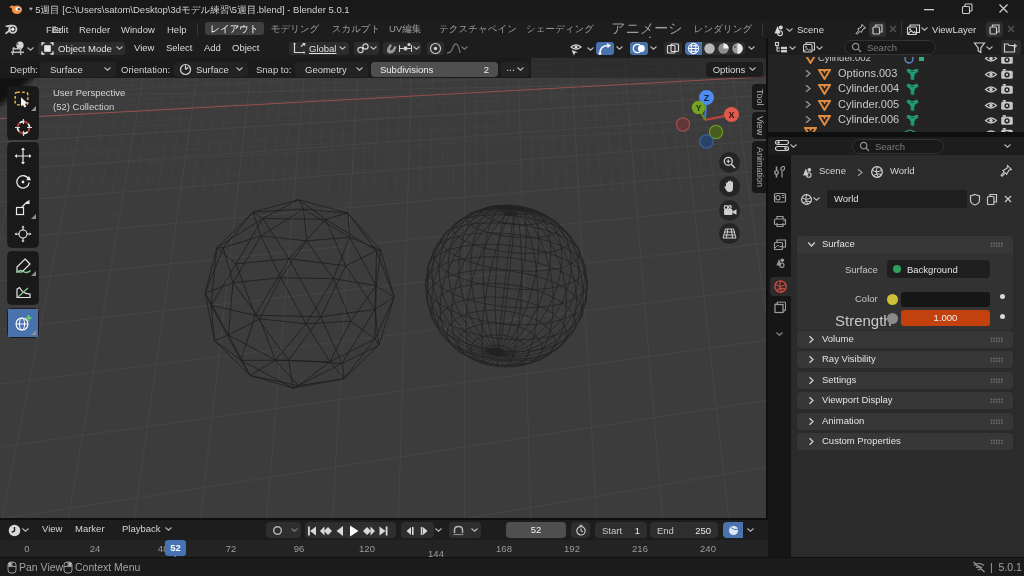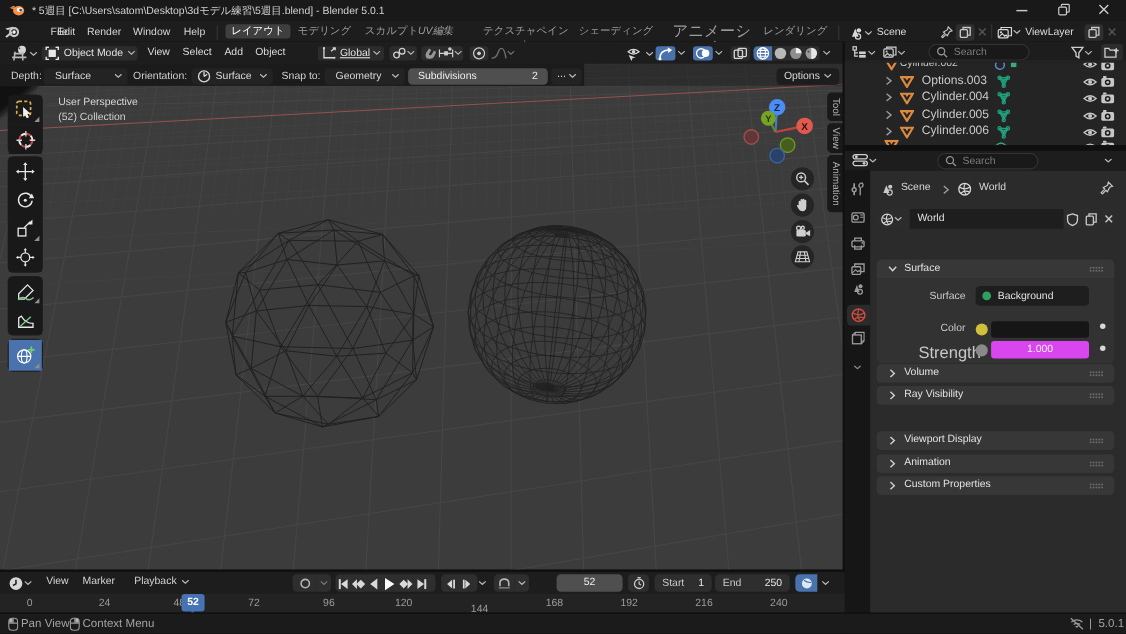--- a/index.html
+++ b/index.html
@@ -41,21 +41,21 @@
       <div class="abs" style="left:26px;top:5px;font-size:9.5px;color:#d5d5d5;font-weight:400;letter-spacing:0px;white-space:nowrap;padding-left:20px;">File</div>
       <div class="abs" style="left:52px;top:5px;font-size:9.5px;color:#d5d5d5;font-weight:400;letter-spacing:0px;white-space:nowrap;">Edit</div>
       <div class="abs" style="left:79px;top:5px;font-size:9.5px;color:#d5d5d5;font-weight:400;letter-spacing:0px;white-space:nowrap;">Render</div>
       <div class="abs" style="left:121px;top:5px;font-size:9.5px;color:#d5d5d5;font-weight:400;letter-spacing:0px;white-space:nowrap;">Window</div>
       <div class="abs" style="left:167px;top:5px;font-size:9.5px;color:#d5d5d5;font-weight:400;letter-spacing:0px;white-space:nowrap;">Help</div>
       <div class="abs" style="left:197px;top:4px;width:1px;height:13px;background:#353535;"></div>
       <div class="abs" style="left:762px;top:4px;width:1px;height:13px;background:#353535;"></div>
       <div class="abs" style="left:205px;top:3px;width:59px;height:13px;background:#3f3f3f;border-radius:3px;text-align:center;line-height:13px;font-size:9.5px;color:#ffffff;">レイアウト</div>
       <div class="abs" style="left:267px;top:3px;width:56px;height:13px;text-align:center;line-height:13px;font-size:9.5px;color:#9d9d9d;">モデリング</div>
       <div class="abs" style="left:328px;top:3px;width:56px;height:13px;text-align:center;line-height:13px;font-size:9.5px;color:#9d9d9d;">スカルプト</div>
-      <div class="abs" style="left:374px;top:3px;width:44px;height:13px;text-align:center;line-height:13px;font-size:9.5px;color:#9d9d9d;font-style:italic;">UV編集</div>
+      <div class="abs" style="left:389px;top:3px;width:44px;height:13px;text-align:left;line-height:13px;font-size:9.5px;color:#9d9d9d;">UV編集</div>
       <div class="abs" style="left:436px;top:3px;width:84px;height:13px;text-align:center;line-height:13px;font-size:9.5px;color:#9d9d9d;">テクスチャペイント</div>
       <div class="abs" style="left:523px;top:3px;width:74px;height:13px;text-align:center;line-height:13px;font-size:9.5px;color:#9d9d9d;">シェーディング</div>
       <div class="abs" style="left:610px;top:3px;width:74px;height:13px;text-align:center;line-height:13px;font-size:14px;color:#9d9d9d;">アニメーション</div>
       <div class="abs" style="left:690px;top:3px;width:66px;height:13px;text-align:center;line-height:13px;font-size:9.5px;color:#9d9d9d;">レンダリング</div>
       <div class="abs row" style="left:770px;top:3px;height:16px;">
         <svg width="16" height="14" viewBox="0 0 16 14">
     <path d="M4.5 10.5 L7.5 3 L10.5 10.5 Z" fill="#d8d8d8"></path>
     <circle cx="10.8" cy="4.6" r="2" fill="#d8d8d8"></circle>
     <circle cx="10" cy="10.2" r="2.4" fill="none" stroke="#d8d8d8" stroke-width="1.1"></circle>
         </svg>
@@ -1102,21 +1102,21 @@
       <div class="abs row" style="left:90px;top:7px;width:103px;height:18px;background:#1e1e1e;border-radius:4px;padding:0 6px;">
         <span style="width:8px;height:8px;border-radius:4px;background:#2ea05c;display:inline-block;"></span>
         <span style="font-size:9.5px;color:#e0e0e0;margin-left:6px;">Background</span>
       </div>
       <span class="abs" style="left:58px;top:40px;font-size:9.5px;color:#c8c8c8;">Color</span>
       <span class="abs" style="left:90px;top:41px;width:11px;height:11px;border-radius:6px;background:#cfc23a;"></span>
       <div class="abs" style="left:104px;top:39px;width:89px;height:15px;background:#161616;border-radius:3px;"></div>
       <span class="abs" style="left:203px;top:41px;width:5px;height:5px;border-radius:3px;background:#d8d8d8;"></span>
       <span class="abs" style="left:38px;top:59px;font-size:15px;color:#c8c8c8;">Strength</span>
       <span class="abs" style="left:90px;top:60px;width:11px;height:11px;border-radius:6px;background:#8a8a8a;"></span>
-      <div class="abs" style="left:104px;top:57px;width:89px;height:16px;background:#d946ef;border-radius:3px;text-align:center;">
+      <div class="abs" style="left:104px;top:57px;width:89px;height:16px;background:#c2410c;border-radius:3px;text-align:center;">
         <span style="font-size:9.5px;color:#f0f0f0;line-height:16px;">1.000</span></div>
       <span class="abs" style="left:203px;top:61px;width:5px;height:5px;border-radius:3px;background:#d8d8d8;"></span>
     </div>
     <div class="abs" style="left:797px;top:330.5px;width:216px;height:17px;background:#373737;border-radius:4px;">
       <svg class="abs" style="left:10px;top:4px" width="9" height="9" viewBox="0 0 9 9">
         <path d="M2.5 1.2 L6 4.5 L2.5 7.8" fill="none" stroke="#d0d0d0" stroke-width="1.3"></path>
       </svg>
       <span class="abs" style="left:25px;top:2px;font-size:9.5px;color:#e3e3e3;">Volume</span>
       <svg class="abs" style="left:193px;top:6px" width="15" height="6" viewBox="0 0 15 6">
         <circle cx="1.5" cy="1.5" r="0.9" fill="#6a6a6a"></circle>
@@ -1129,20 +1129,38 @@
         <circle cx="6.7" cy="4.1" r="0.9" fill="#6a6a6a"></circle>
         <circle cx="9.3" cy="4.1" r="0.9" fill="#6a6a6a"></circle>
         <circle cx="11.9" cy="4.1" r="0.9" fill="#6a6a6a"></circle>
       </svg>
     </div>
     <div class="abs" style="left:797px;top:351px;width:216px;height:17px;background:#373737;border-radius:4px;">
       <svg class="abs" style="left:10px;top:4px" width="9" height="9" viewBox="0 0 9 9">
         <path d="M2.5 1.2 L6 4.5 L2.5 7.8" fill="none" stroke="#d0d0d0" stroke-width="1.3"></path>
       </svg>
       <span class="abs" style="left:25px;top:2px;font-size:9.5px;color:#e3e3e3;">Ray Visibility</span>
+      <svg class="abs" style="left:193px;top:6px" width="15" height="6" viewBox="0 0 15 6">
+        <circle cx="1.5" cy="1.5" r="0.9" fill="#6a6a6a"></circle>
+        <circle cx="4.1" cy="1.5" r="0.9" fill="#6a6a6a"></circle>
+        <circle cx="6.7" cy="1.5" r="0.9" fill="#6a6a6a"></circle>
+        <circle cx="9.3" cy="1.5" r="0.9" fill="#6a6a6a"></circle>
+        <circle cx="11.9" cy="1.5" r="0.9" fill="#6a6a6a"></circle>
+        <circle cx="1.5" cy="4.1" r="0.9" fill="#6a6a6a"></circle>
+        <circle cx="4.1" cy="4.1" r="0.9" fill="#6a6a6a"></circle>
+        <circle cx="6.7" cy="4.1" r="0.9" fill="#6a6a6a"></circle>
+        <circle cx="9.3" cy="4.1" r="0.9" fill="#6a6a6a"></circle>
+        <circle cx="11.9" cy="4.1" r="0.9" fill="#6a6a6a"></circle>
+      </svg>
+    </div>
+    <div class="abs" style="left:797px;top:371.5px;width:216px;height:17px;background:#373737;border-radius:4px;">
+      <svg class="abs" style="left:10px;top:4px" width="9" height="9" viewBox="0 0 9 9">
+        <path d="M2.5 1.2 L6 4.5 L2.5 7.8" fill="none" stroke="#d0d0d0" stroke-width="1.3"></path>
+      </svg>
+      <span class="abs" style="left:25px;top:2px;font-size:9.5px;color:#e3e3e3;">Settings</span>
       <svg class="abs" style="left:193px;top:6px" width="15" height="6" viewBox="0 0 15 6">
         <circle cx="1.5" cy="1.5" r="0.9" fill="#6a6a6a"></circle>
         <circle cx="4.1" cy="1.5" r="0.9" fill="#6a6a6a"></circle>
         <circle cx="6.7" cy="1.5" r="0.9" fill="#6a6a6a"></circle>
         <circle cx="9.3" cy="1.5" r="0.9" fill="#6a6a6a"></circle>
         <circle cx="11.9" cy="1.5" r="0.9" fill="#6a6a6a"></circle>
         <circle cx="1.5" cy="4.1" r="0.9" fill="#6a6a6a"></circle>
         <circle cx="4.1" cy="4.1" r="0.9" fill="#6a6a6a"></circle>
         <circle cx="6.7" cy="4.1" r="0.9" fill="#6a6a6a"></circle>
         <circle cx="9.3" cy="4.1" r="0.9" fill="#6a6a6a"></circle>

